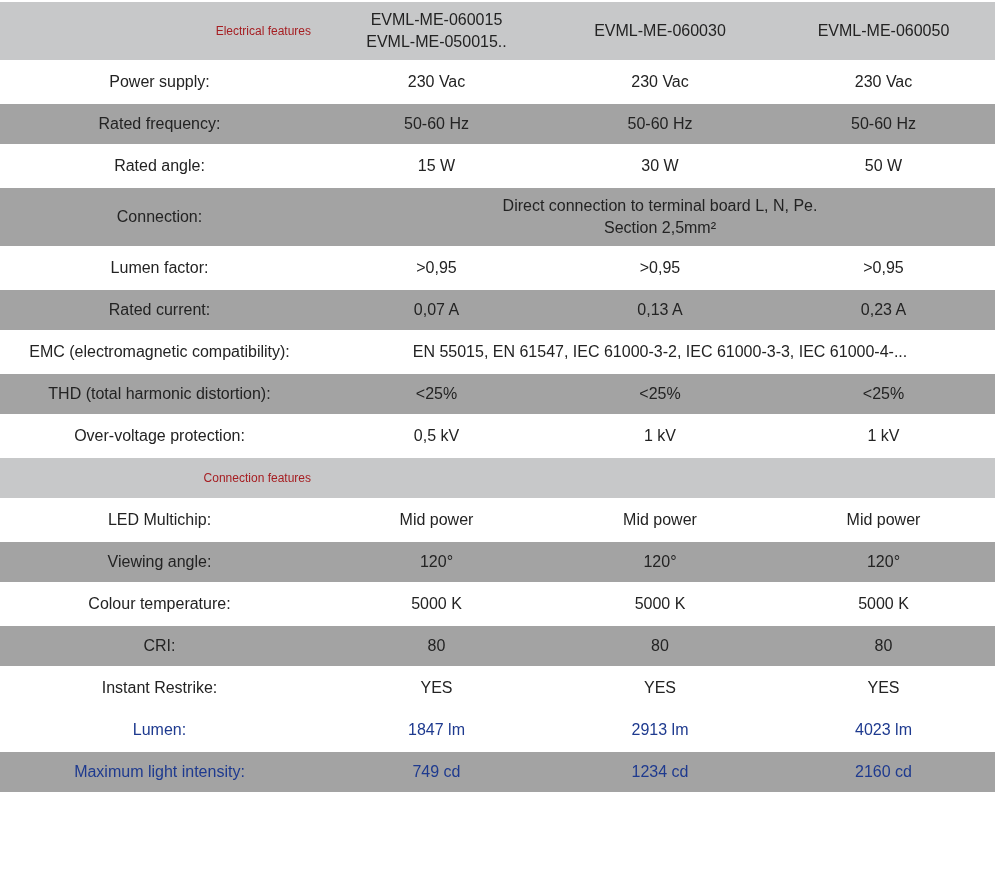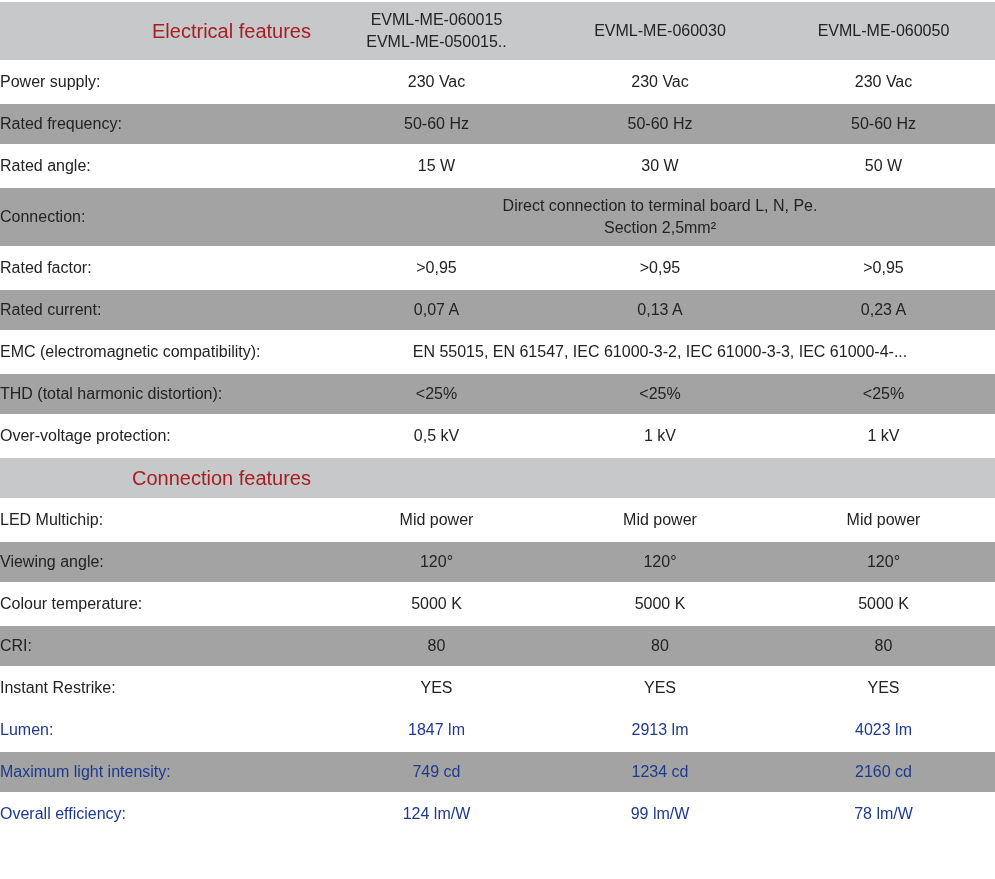--- a/index.html
+++ b/index.html
@@ -29,27 +29,27 @@
   
   tr.band td   { background: #c7c8c9; }   
   tr.stripe td { background: #a3a3a3; }   
   tr.plain td  { background: #ffffff; }
   
   tr.head td   { height: 58px; }
   tr.norm td   { height: 40px; }
   tr.tall td   { height: 58px; }
   
   .lbl {
-    text-align: left;
+    text-align: center;
     padding-right: 6px;
   }
   .section-lbl {
     text-align: right;
     padding-right: 14px;
-    font-size: 20px;
+    font-size: 12px;
   }
   .val {
     text-align: center;
   }
   .multiline {
     white-space: pre-line;
     line-height: 1.35;
   }
   .red  { color: #a61e22; }
   .blue { color: #1e3a8f; }
@@ -96,21 +96,21 @@
       <td class="val">50 W</td>
     </tr>
 
     <tr class="stripe tall">
       <td class="lbl">Connection:</td>
       <td class="val multiline" colspan="3">Direct connection to terminal board L, N, Pe.
 Section 2,5mm²</td>
     </tr>
 
     <tr class="plain norm">
-      <td class="lbl">Rated factor:</td>
+      <td class="lbl">Lumen factor:</td>
       <td class="val">&gt;0,95</td>
       <td class="val">&gt;0,95</td>
       <td class="val">&gt;0,95</td>
     </tr>
 
     <tr class="stripe norm">
       <td class="lbl">Rated current:</td>
       <td class="val">0,07 A</td>
       <td class="val">0,13 A</td>
       <td class="val">0,23 A</td>
@@ -183,22 +183,16 @@
       <td class="val blue">4023 lm</td>
     </tr>
 
     <tr class="stripe norm">
       <td class="lbl blue">Maximum light intensity:</td>
       <td class="val blue">749 cd</td>
       <td class="val blue">1234 cd</td>
       <td class="val blue">2160 cd</td>
     </tr>
 
-    <tr class="plain norm">
-      <td class="lbl blue">Overall efficiency:</td>
-      <td class="val blue">124 lm/W</td>
-      <td class="val blue">99 lm/W</td>
-      <td class="val blue">78 lm/W</td>
-    </tr>
 
   </tbody>
     </table>
 </div>
 
 </body></html>

